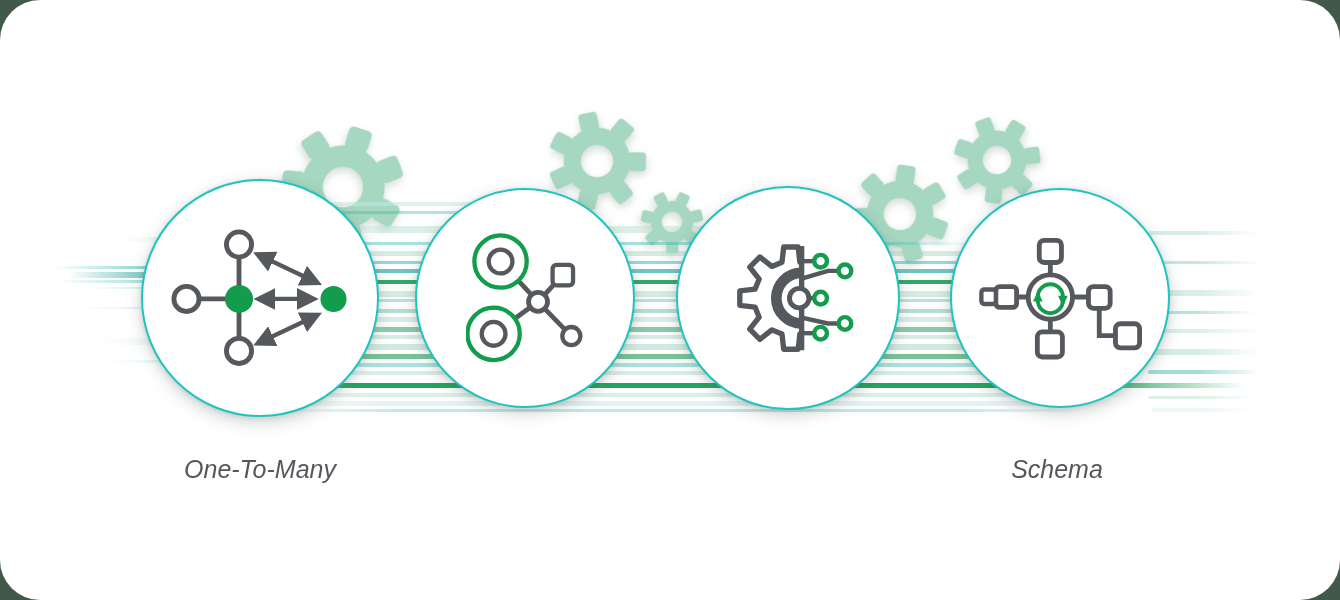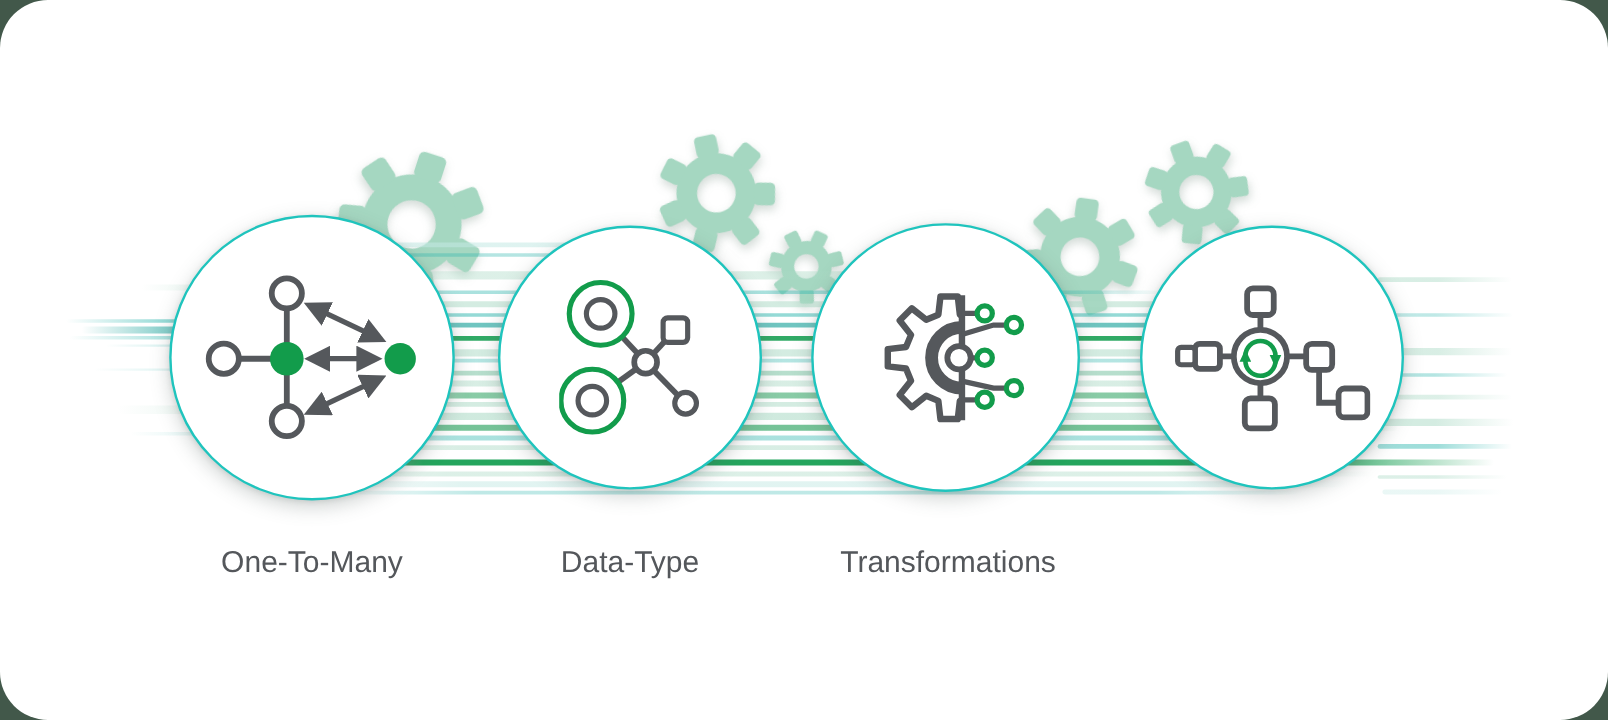--- a/index.html
+++ b/index.html
@@ -3,21 +3,21 @@
 <meta charset="utf-8">
 <style>
   html,body{margin:0;padding:0;}
   body{
     width:1340px;height:600px;position:relative;
     background:#42584a;
     font-family:"Liberation Sans","DejaVu Sans",sans-serif;
     overflow:hidden;
   }
   #card{
-    position:absolute;inset:0;background:#ffffff;border-radius:40px;overflow:hidden;
+    position:absolute;inset:0;background:#ffffff;border-radius:40px;overflow:hidden;font-style:italic;
   }
   .gear{position:absolute;z-index:1;filter:drop-shadow(0 4px 4px rgba(80,110,95,.25));}
   .streak{position:absolute;z-index:2;border-radius:2px;}
   .bubble{
     position:absolute;z-index:3;background:#ffffff;border:2.5px solid #1fc4bd;
     border-radius:50%;box-sizing:border-box;
     display:flex;align-items:center;justify-content:center;
     box-shadow:0 5px 16px rgba(80,95,90,.28),0 1px 4px rgba(80,95,90,.15);
   }
   .label{
@@ -207,22 +207,18 @@
       </g>
       <rect x="3.5" y="56.5" width="15" height="15" rx="3" fill="#ffffff" stroke="#55585c" stroke-width="4.5"></rect>
     </svg>
   </div>
 
   <div class="label" id="l1">
     <div>One-To-Many</div>
     <div></div>
   </div>
   <div class="label" id="l2">
-    <div>Data-Type</div>
-  </div>
-  <div class="label" id="l3">
-    <div>Transformations</div>
-    <div></div>
   </div>
   <div class="label" id="l4">
+    <div>Schema</div>
   </div>
 
 </div>
 
 </body></html>

